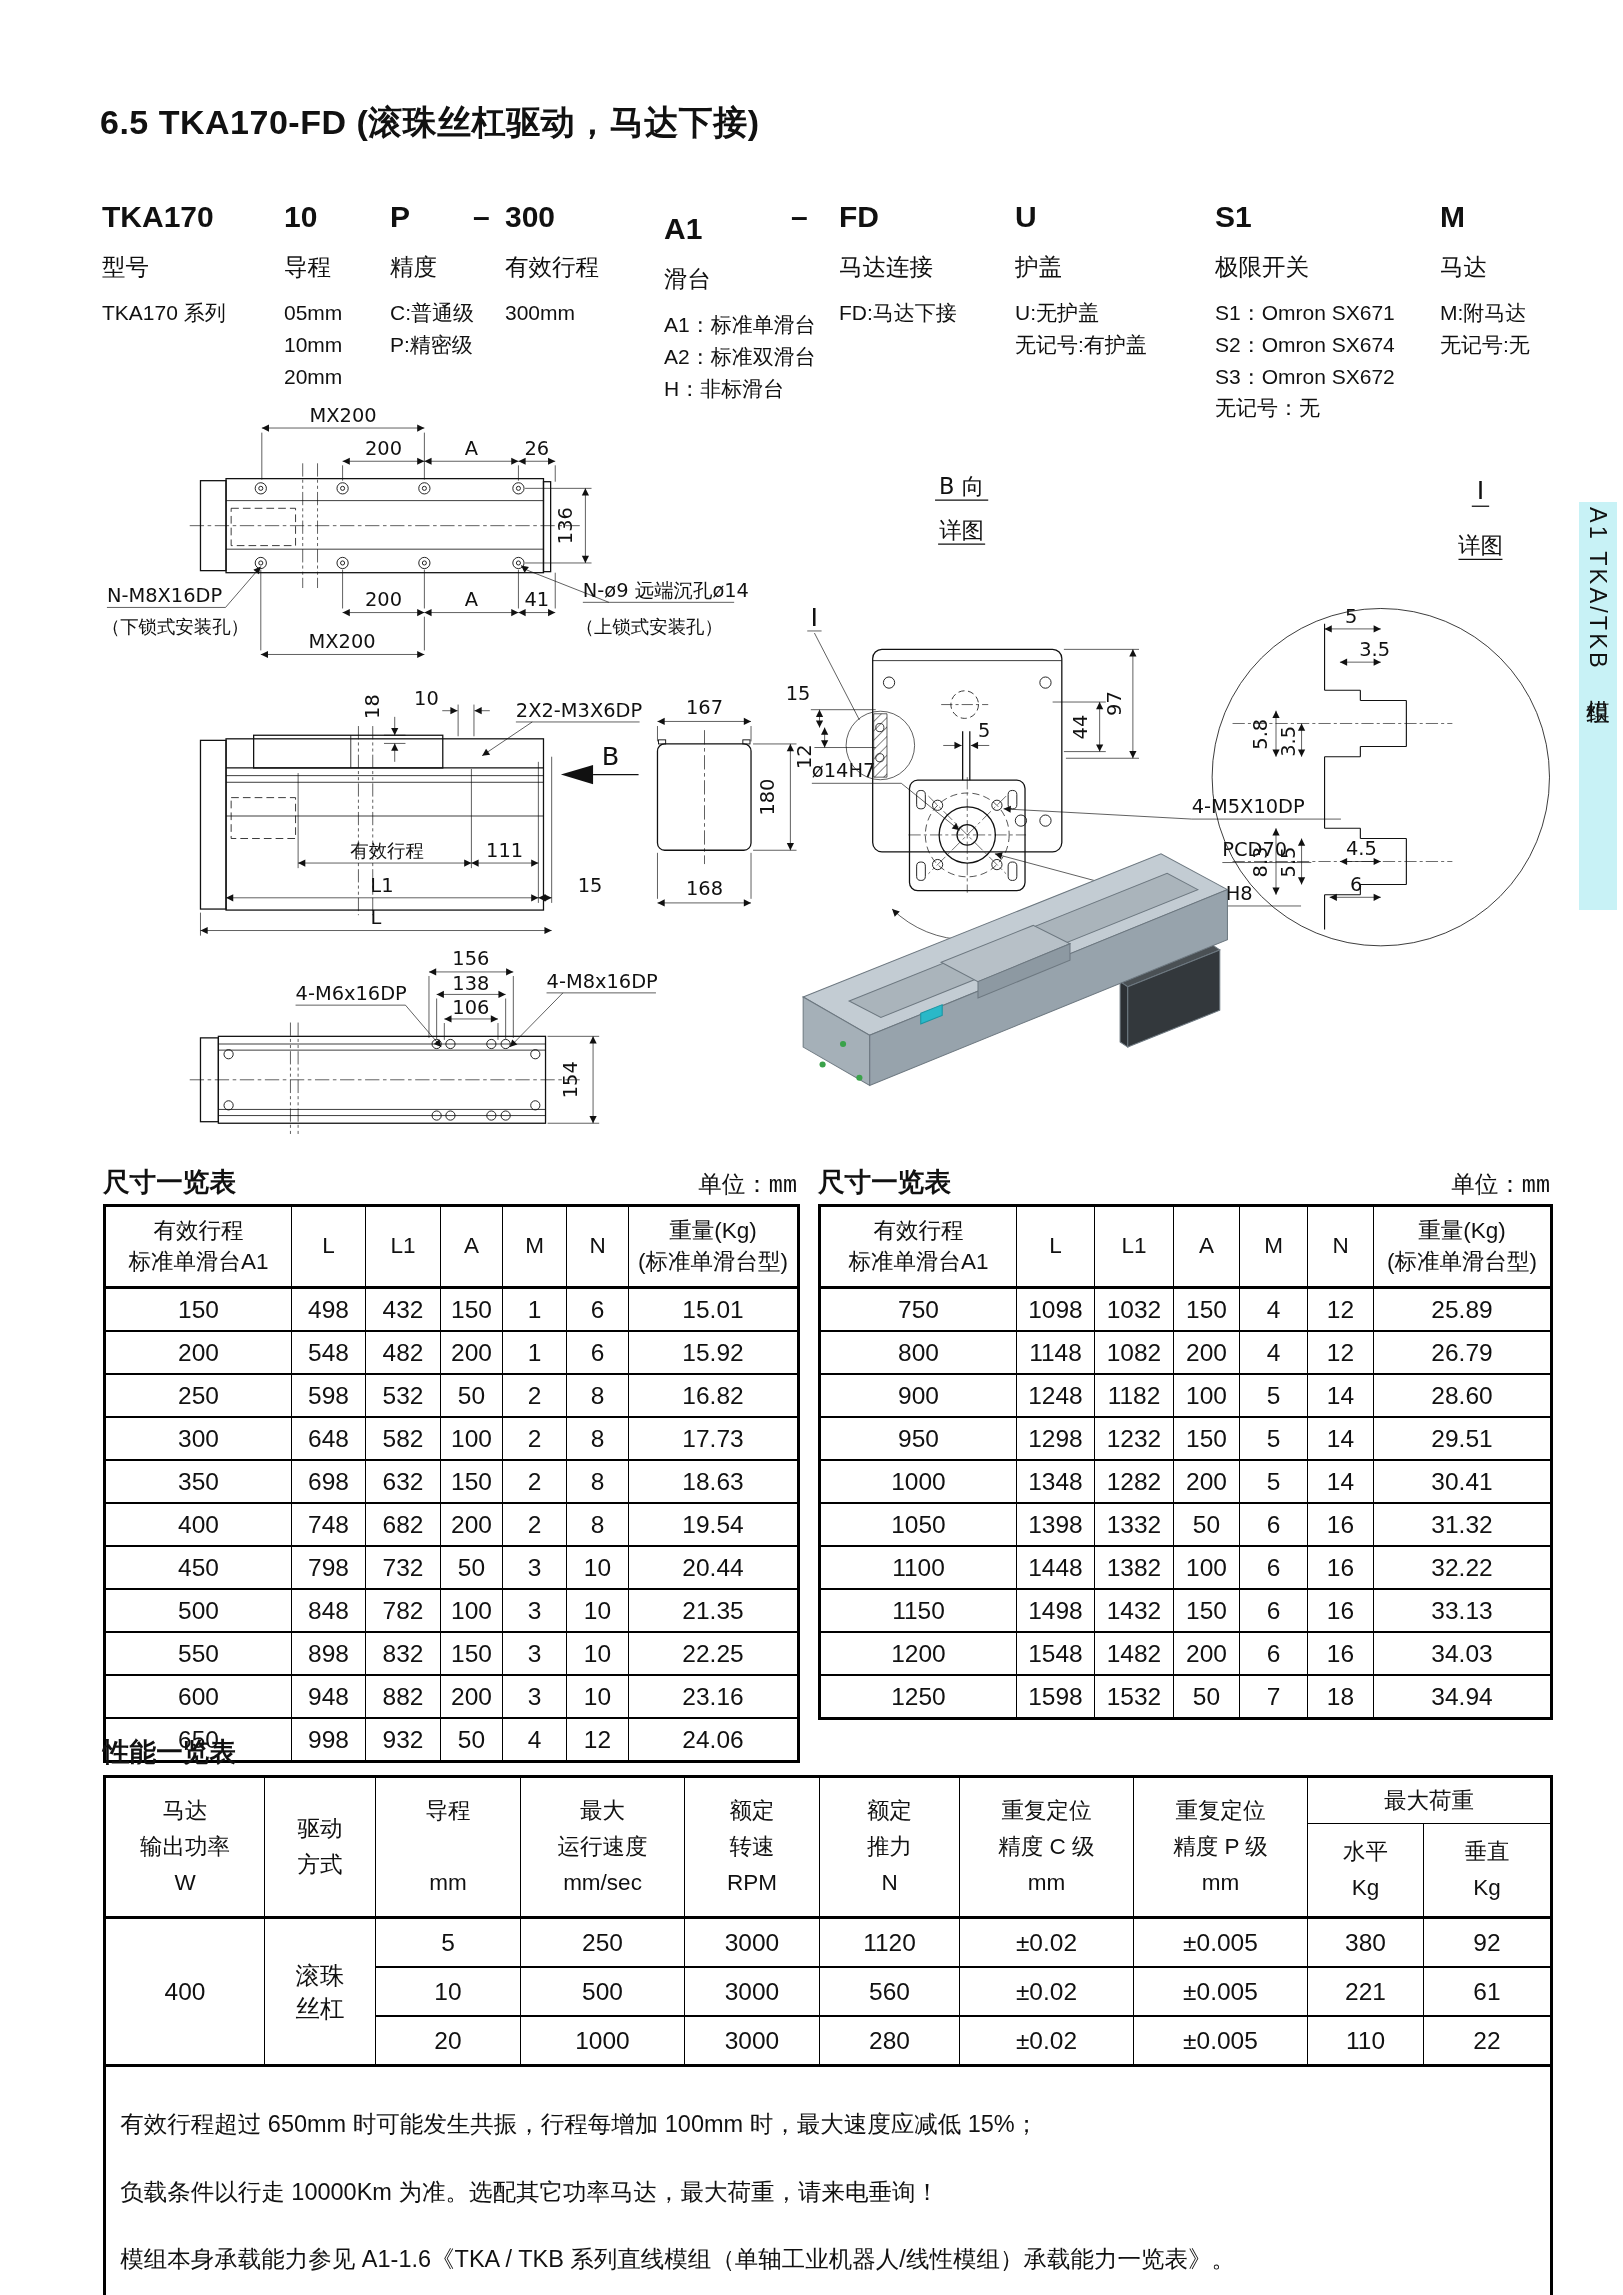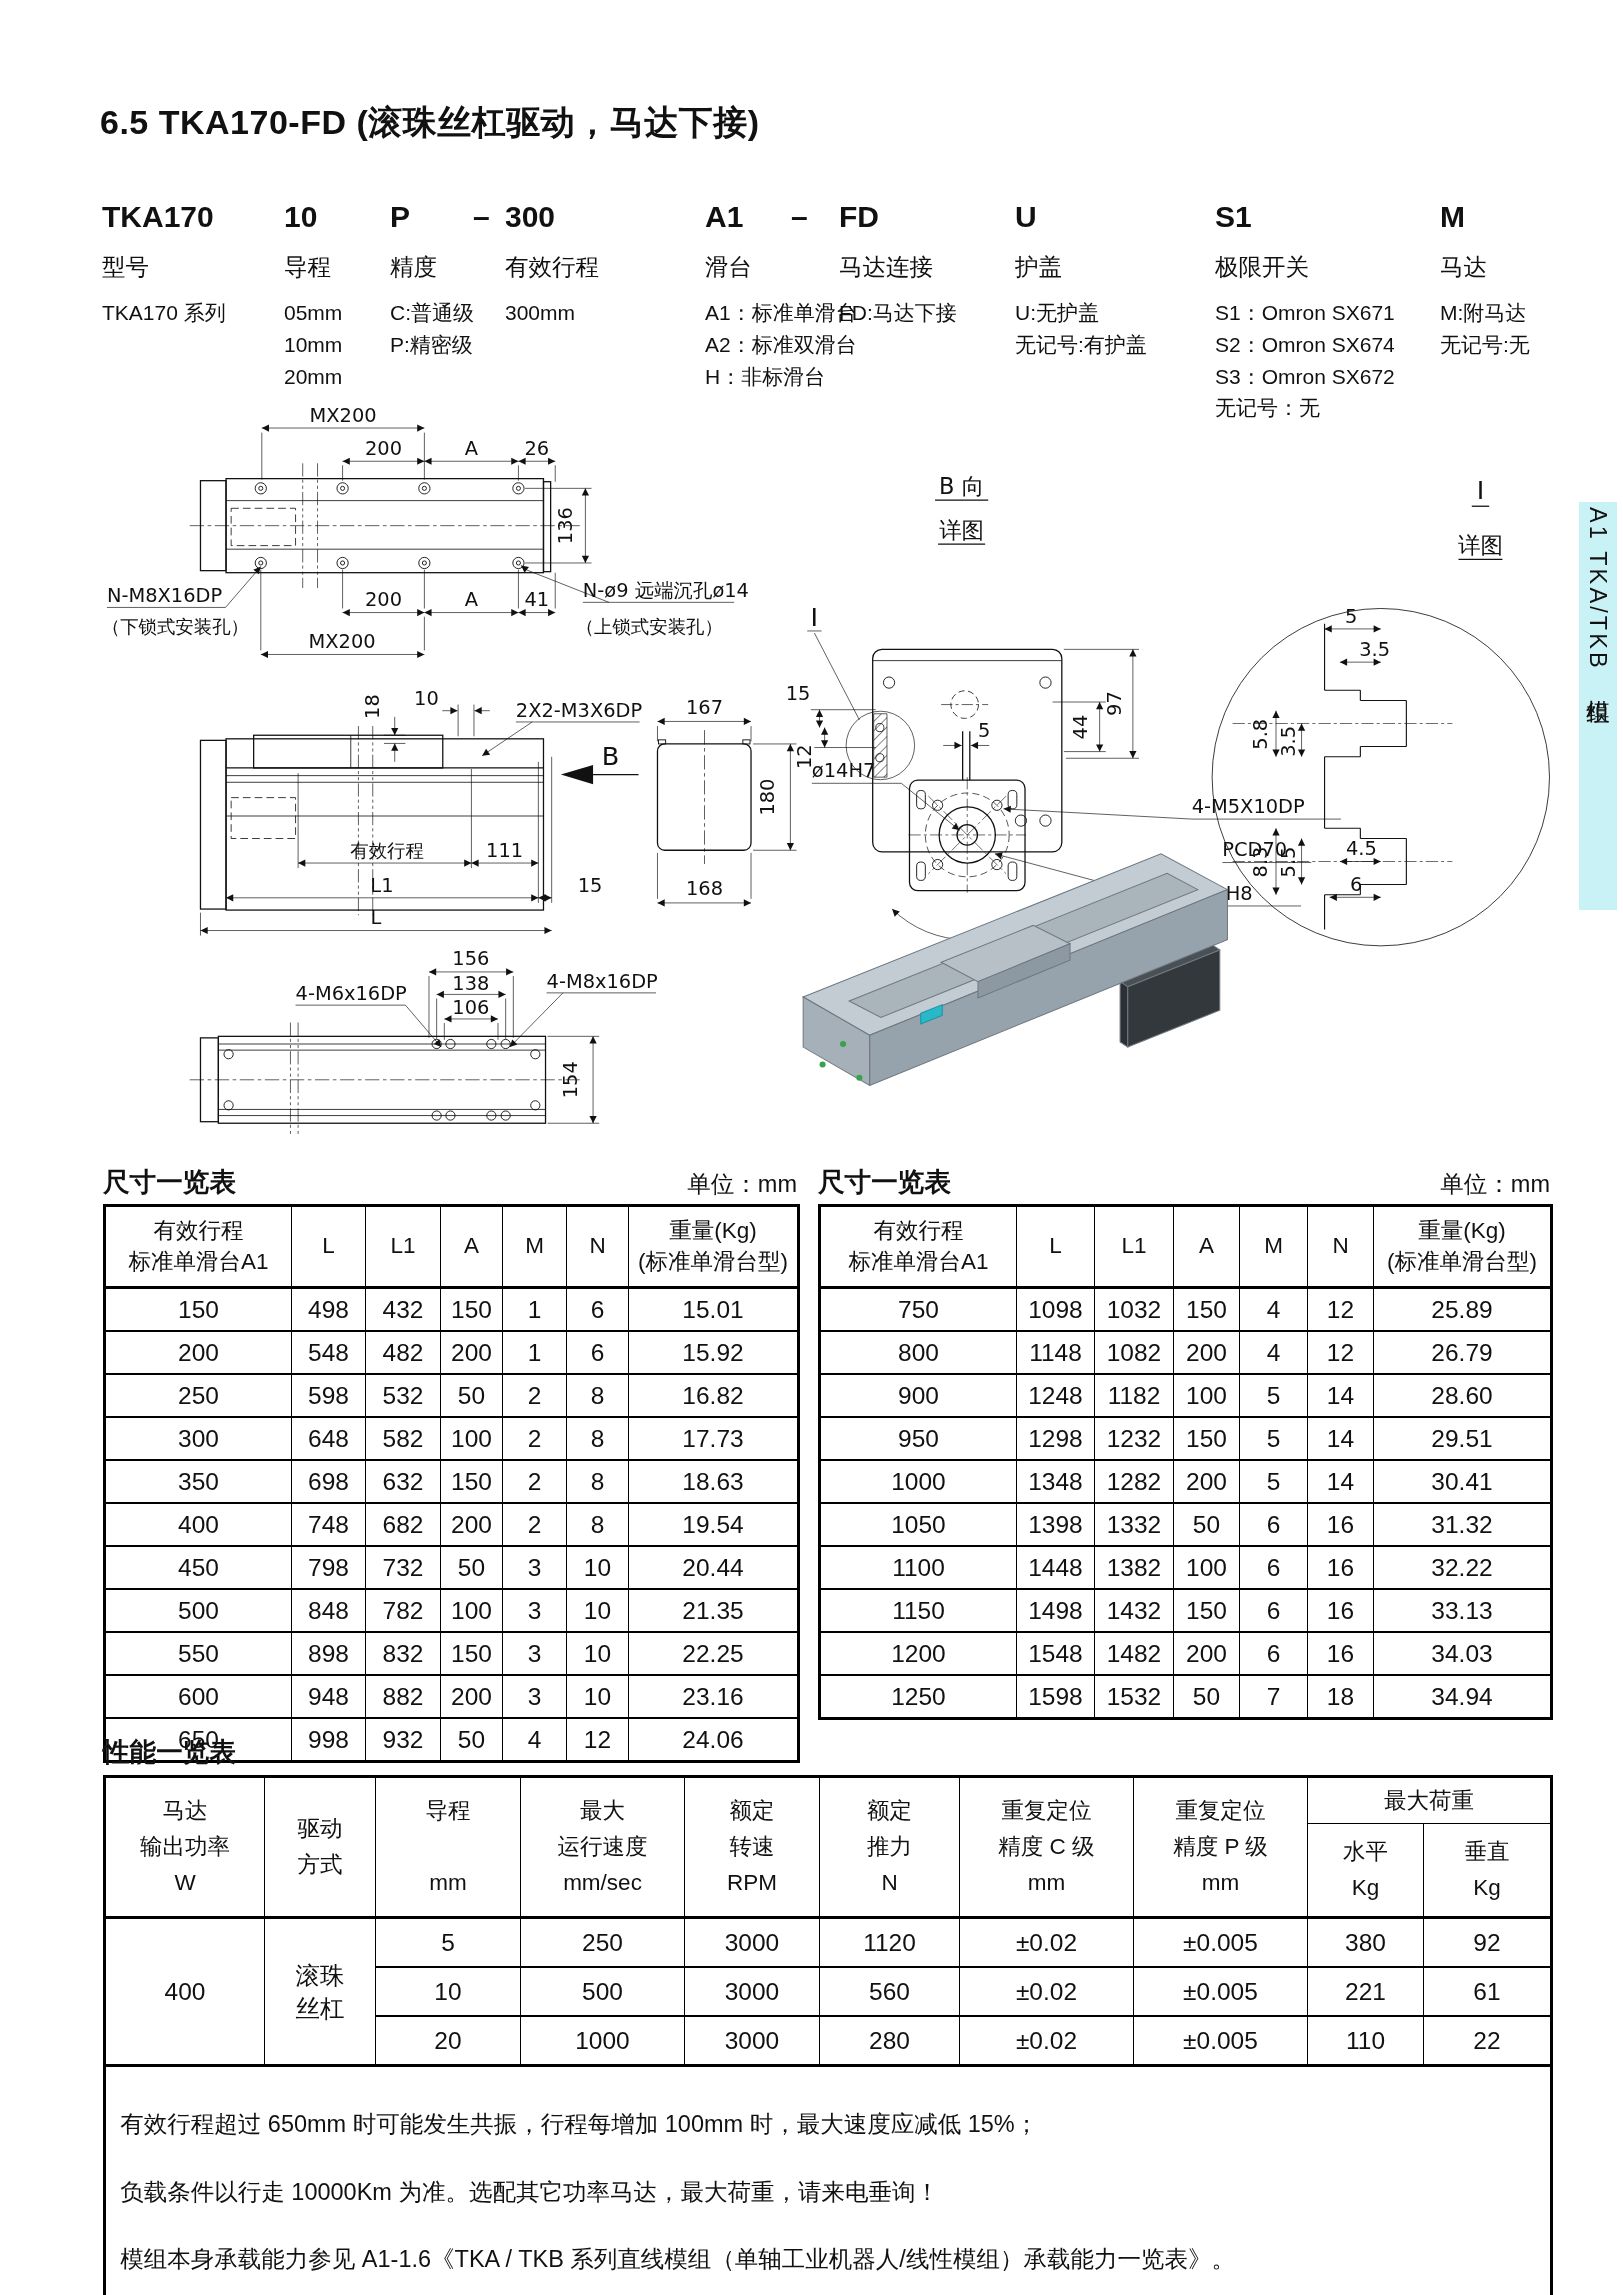--- a/index.html
+++ b/index.html
@@ -18,21 +18,21 @@
   .side-tab{position:absolute;left:1579px;top:502px;width:38px;height:408px;background:#c8f2f6;
             display:flex;justify-content:center;}
   .side-tab span{writing-mode:vertical-rl;text-orientation:mixed;font-size:23.5px;letter-spacing:3.1px;padding-top:5.1px;}
   
   svg text{fill:#111;font-family:"DejaVu Sans","Liberation Sans",sans-serif;}
   .d{font-size:38px;}
   .cj{font-size:36px;}
   .vt{font-size:44px;}
   .bg{font-size:50px;}
   
-  .tbl-head{display:flex;justify-content:space-between;align-items:flex-end;margin-bottom:4.1px;}
+  .tbl-head{display:flex;justify-content:space-between;align-items:flex-end;margin-bottom:4.1px;font-family:Liberation Mono, monospace;}
   .tbl-title{font-size:26.6px;font-weight:bold;}
   .tbl-unit{font-size:23.5px;}
   table{border-collapse:collapse;table-layout:fixed;background:#fff;}
   .dimtbl{border:3.6px solid #000;}
   .dimtbl th{border:1px solid #000;border-bottom:3.1px solid #000;font-weight:400;font-size:22.5px;
              white-space:pre-line;height:77px;text-align:center;line-height:1.35;}
   .dimtbl td{border-left:1px solid #000;border-right:1px solid #000;border-top:2.6px solid #000;
              font-size:24.5px;height:39px;text-align:center;}
   .perftbl{border:3.6px solid #000;width:1447px;}
   .perftbl th{border:1px solid #000;font-weight:400;font-size:22.5px;white-space:pre-line;
@@ -72,21 +72,21 @@
       <div class="ord-label">精度</div>
       <div class="ord-opts">C:普通级
 P:精密级</div>
     </div>
     <div class="ord-dash" style="left:473px;">–</div>
     <div class="ord-col" style="left:505px;width:153px;">
       <div class="ord-code">300</div>
       <div class="ord-label">有效行程</div>
       <div class="ord-opts">300mm</div>
     </div>
-    <div class="ord-col" style="left:705px;width:169px;">
+    <div class="ord-col" style="left:664px;width:169px;margin-top:12px;">
       <div class="ord-code">A1</div>
       <div class="ord-label">滑台</div>
       <div class="ord-opts">A1：标准单滑台
 A2：标准双滑台
 H：非标滑台</div>
     </div>
     <div class="ord-dash" style="left:791px;">–</div>
     <div class="ord-col" style="left:839px;width:169px;">
       <div class="ord-code">FD</div>
       <div class="ord-label">马达连接</div>

